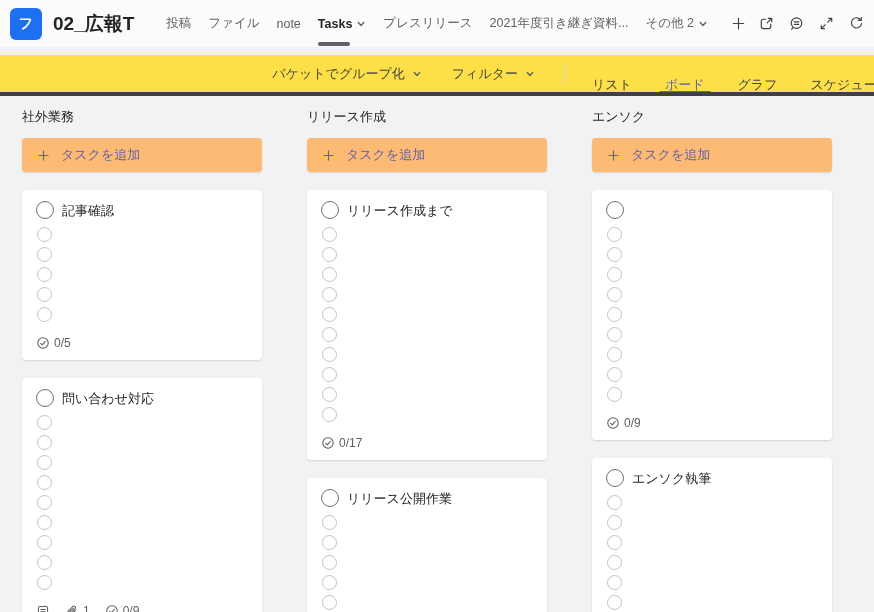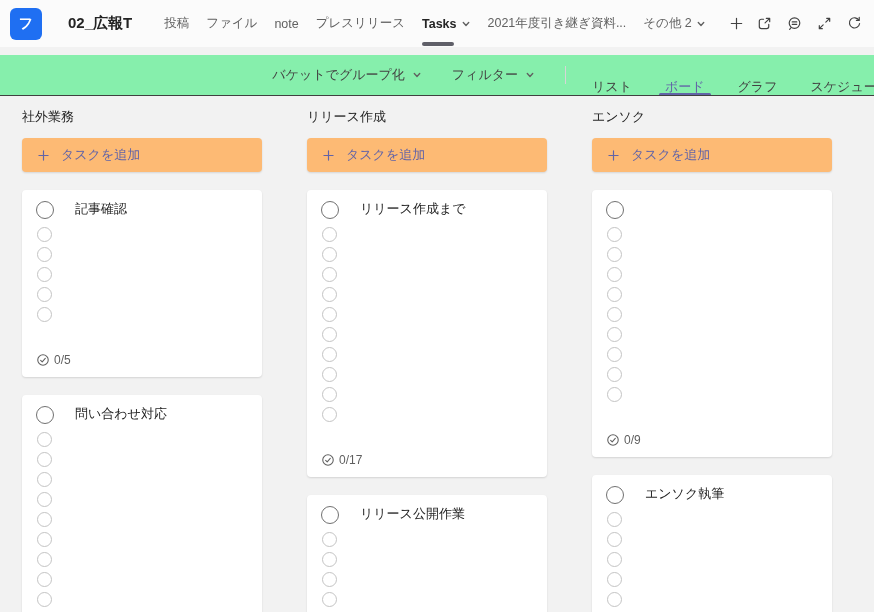--- a/index.html
+++ b/index.html
@@ -19,21 +19,21 @@
     display:flex; align-items:center;
     padding:0 0 0 10px; overflow:hidden; white-space:nowrap;
   }
   .topbar > * { flex:0 0 auto; }
   .team-icon {
     width:32px; height:32px; border-radius:6px;
     background:#1f6ff2; color:#fff;
     display:flex; align-items:center; justify-content:center;
     font-size:14px; font-weight:bold;
   }
-  .team-title { font-size:15px; font-weight:bold; margin-left:26px; }
+  .team-title { font-size:19px; font-weight:bold; margin-left:11px; }
   .tabs { display:flex; align-items:center; margin-left:32px; height:47px; }
   .tab {
     position:relative; display:flex; align-items:center; gap:4px;
     font-size:12.5px; color:#616161; margin-right:17px;
     height:47px; cursor:pointer;
   }
   .tab.active { color:#242424; font-weight:bold; }
   .tab-indicator {
     position:absolute; left:0; bottom:1px; height:4px; width:32px;
     background:#5f5f68; border-radius:2px;
@@ -41,22 +41,22 @@
   .chev { stroke:#616161; stroke-width:1.4; fill:none; stroke-linecap:round; stroke-linejoin:round; }
   .icon-btn {
     width:28px; height:28px; display:flex; align-items:center; justify-content:center;
     border-radius:4px; cursor:pointer;
   }
   .icon-btn svg { stroke:#424242; stroke-width:1.25; fill:none; stroke-linecap:round; stroke-linejoin:round; }
   .topbar-icons { display:flex; align-items:center; gap:2px; margin-left:auto; }
 
   
   .toolbar {
-    margin-top:8px; height:41px; background:#86efac;
-    border-bottom:1px solid #404040;
+    margin-top:8px; height:41px; background:#fde047;
+    border-bottom:4px solid #404040;
     display:flex; align-items:center; justify-content:flex-end;
     overflow:hidden; white-space:nowrap;
   }
   .toolbar-item {
     display:flex; align-items:center; gap:7px;
     font-size:13px; color:#424242; cursor:pointer;
     margin-right:30px; flex:0 0 auto;
   }
   .toolbar-divider { width:1px; height:18px; background:#d6d6d6; margin-right:26px; flex:0 0 auto; }
   .view-item { position:relative; height:41px; display:flex; align-items:flex-end;
@@ -80,37 +80,37 @@
     box-shadow:0 1px 2px rgba(0,0,0,.12);
     display:flex; align-items:center; gap:10px; padding:0 14px;
     color:#6264a7; font-size:13px; cursor:pointer;
   }
   .add-task svg { stroke:#6264a7; stroke-width:1.4; fill:none; stroke-linecap:round; }
   .card {
     margin-top:18px; background:#fff; border-radius:4px;
     box-shadow:0 1px 2px rgba(0,0,0,.13);
     padding:11px 14px 10px; cursor:pointer;
   }
-  .card-title-row { display:flex; align-items:flex-start; gap:21px;font-family:Liberation Mono, monospace; }
+  .card-title-row { display:flex; align-items:flex-end; gap:8px; }
   .task-circle {
     width:18px; height:18px; border:1.6px solid #717171; border-radius:50%;
     flex:0 0 auto; cursor:pointer; background:#fff;
   }
   .card-title { font-size:13px; color:#242424; line-height:17px; }
   .checklist { margin-top:8px; }
   .check-circle {
     width:15px; height:15px; border:1.4px solid #c4c4c4; border-radius:50%;
     margin-left:1px; background:#fff;
   }
   .check-circle + .check-circle { margin-top:5px; }
   .card-footer {
     margin-top:14px; display:flex; align-items:center; gap:15px;
     font-size:12px; color:#5f5f5f;
   }
-  .foot-item { display:flex; align-items:center; gap:4px;margin-top:17px; }
+  .foot-item { display:flex; align-items:center; gap:4px; }
   .card-footer svg { stroke:#5f5f5f; stroke-width:1.2; fill:none; stroke-linecap:round; stroke-linejoin:round; }
 </style>
 </head>
 <body>
 
 <div class="topbar">
   <div class="team-icon">
     <span>フ</span>
   </div>
   <div class="team-title">02_広報T</div>
@@ -118,29 +118,29 @@
   <div class="tabs">
     <div class="tab">
       <span>投稿</span>
     </div>
     <div class="tab">
       <span>ファイル</span>
     </div>
     <div class="tab">
       <span>note</span>
     </div>
-    <div class="tab">
-      <span>プレスリリース</span>
-    </div>
     <div class="tab active">
       <span>Tasks</span>
       <svg class="chev" width="10" height="10" viewBox="0 0 10 10">
           <path d="M2.3 3.6L5 6.4l2.7-2.8"></path>
         </svg>
       <div class="tab-indicator"></div>
+    </div>
+    <div class="tab">
+      <span>プレスリリース</span>
     </div>
     <div class="tab">
       <span>2021年度引き継ぎ資料...</span>
     </div>
     <div class="tab">
       <span>その他 2</span>
       <svg class="chev" width="10" height="10" viewBox="0 0 10 10">
           <path d="M2.3 3.6L5 6.4l2.7-2.8"></path>
         </svg>
     </div>

